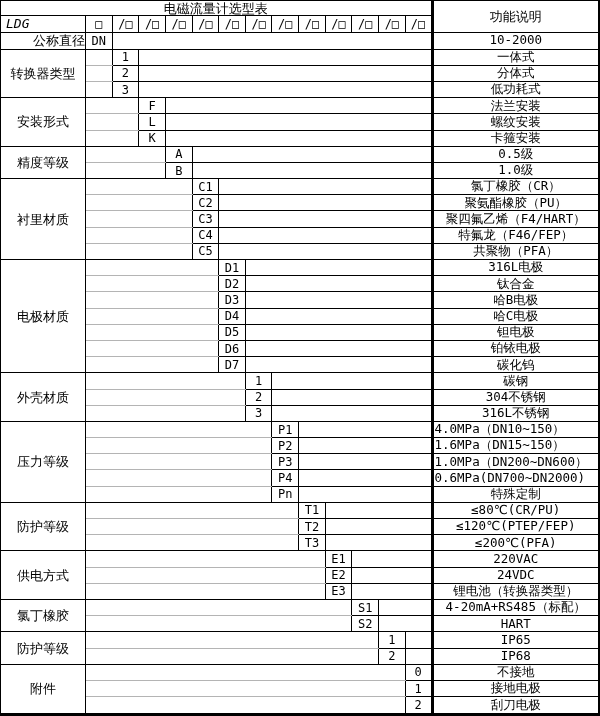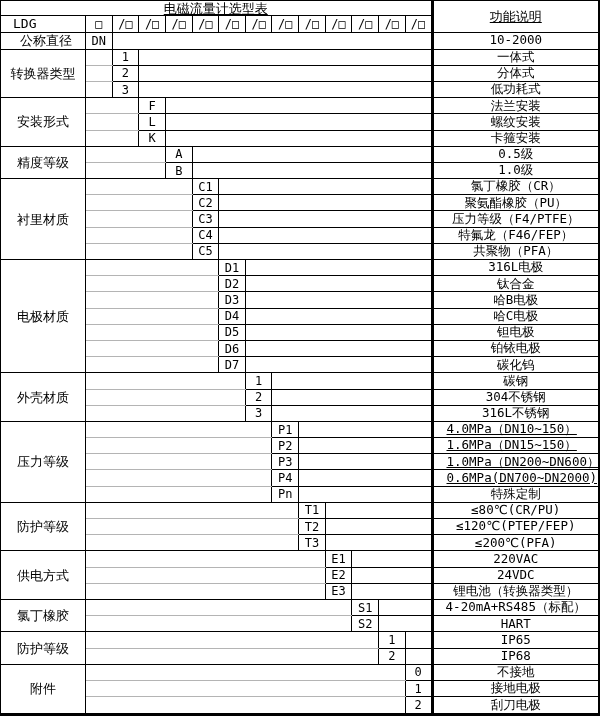--- a/index.html
+++ b/index.html
@@ -16,31 +16,31 @@
   col.c-label{width:85px;}
   col.c-desc{width:167px;}
   td{
     padding:0;margin:0;
     font-size:13px;line-height:1;
     text-align:center;vertical-align:middle;
     white-space:nowrap;overflow:hidden;
   }
   td.tl{border:1px solid #000;font-size:13px;}
   td.lbl{border:1px solid #000;text-align:center;}
-  td.lbl.left{text-align:left;padding-left:19px;}
-  td.lbl.lpad{text-align:left;padding-left:12px;}
+  td.lbl.left{text-align:right;padding-left:19px;}
+  td.lbl.lpad{text-align:left;padding-left:5px;font-style:italic;}
   td.code{border:1px solid #000;font-size:12px;text-align:center;}
   td.box{border:1px solid #000;font-size:12px;}
   td.lf{border-bottom:1px solid #b4b4b4;}
   td.lf.end{border-bottom:1px solid #000;}
   td.rf{border-bottom:1px solid #000;}
   td.desc{border:1px solid #000;border-left:3px solid #000;font-size:12.5px;}
-  td.desc.left{text-align:left;padding-left:13px;text-decoration:underline;}
+  td.desc.left{text-align:left;padding-left:1px;}
   td.desc.hdr{font-size:13px;}
-  tr.hrow{height:15px;text-decoration:underline;}
+  tr.hrow{height:15px;}
 </style>
 </head>
 <body>
 
 <div class="page">
   <table class="sel">
     <colgroup>
       <col class="c-label">
       <col>
         <col>
@@ -145,21 +145,21 @@
         <tr>
           <td class="lf" colspan="4"></td>
           <td class="code">C2</td>
           <td class="rf" colspan="8"></td>
           <td class="desc">聚氨酯橡胶（PU）</td>
         </tr>
         <tr>
           <td class="lf" colspan="4"></td>
           <td class="code">C3</td>
           <td class="rf" colspan="8"></td>
-          <td class="desc">压力等级（F4/PTFE）</td>
+          <td class="desc">聚四氟乙烯（F4/HART）</td>
         </tr>
         <tr>
           <td class="lf" colspan="4"></td>
           <td class="code">C4</td>
           <td class="rf" colspan="8"></td>
           <td class="desc">特氟龙（F46/FEP）</td>
         </tr>
         <tr>
           <td class="lf end" colspan="4"></td>
           <td class="code">C5</td>

